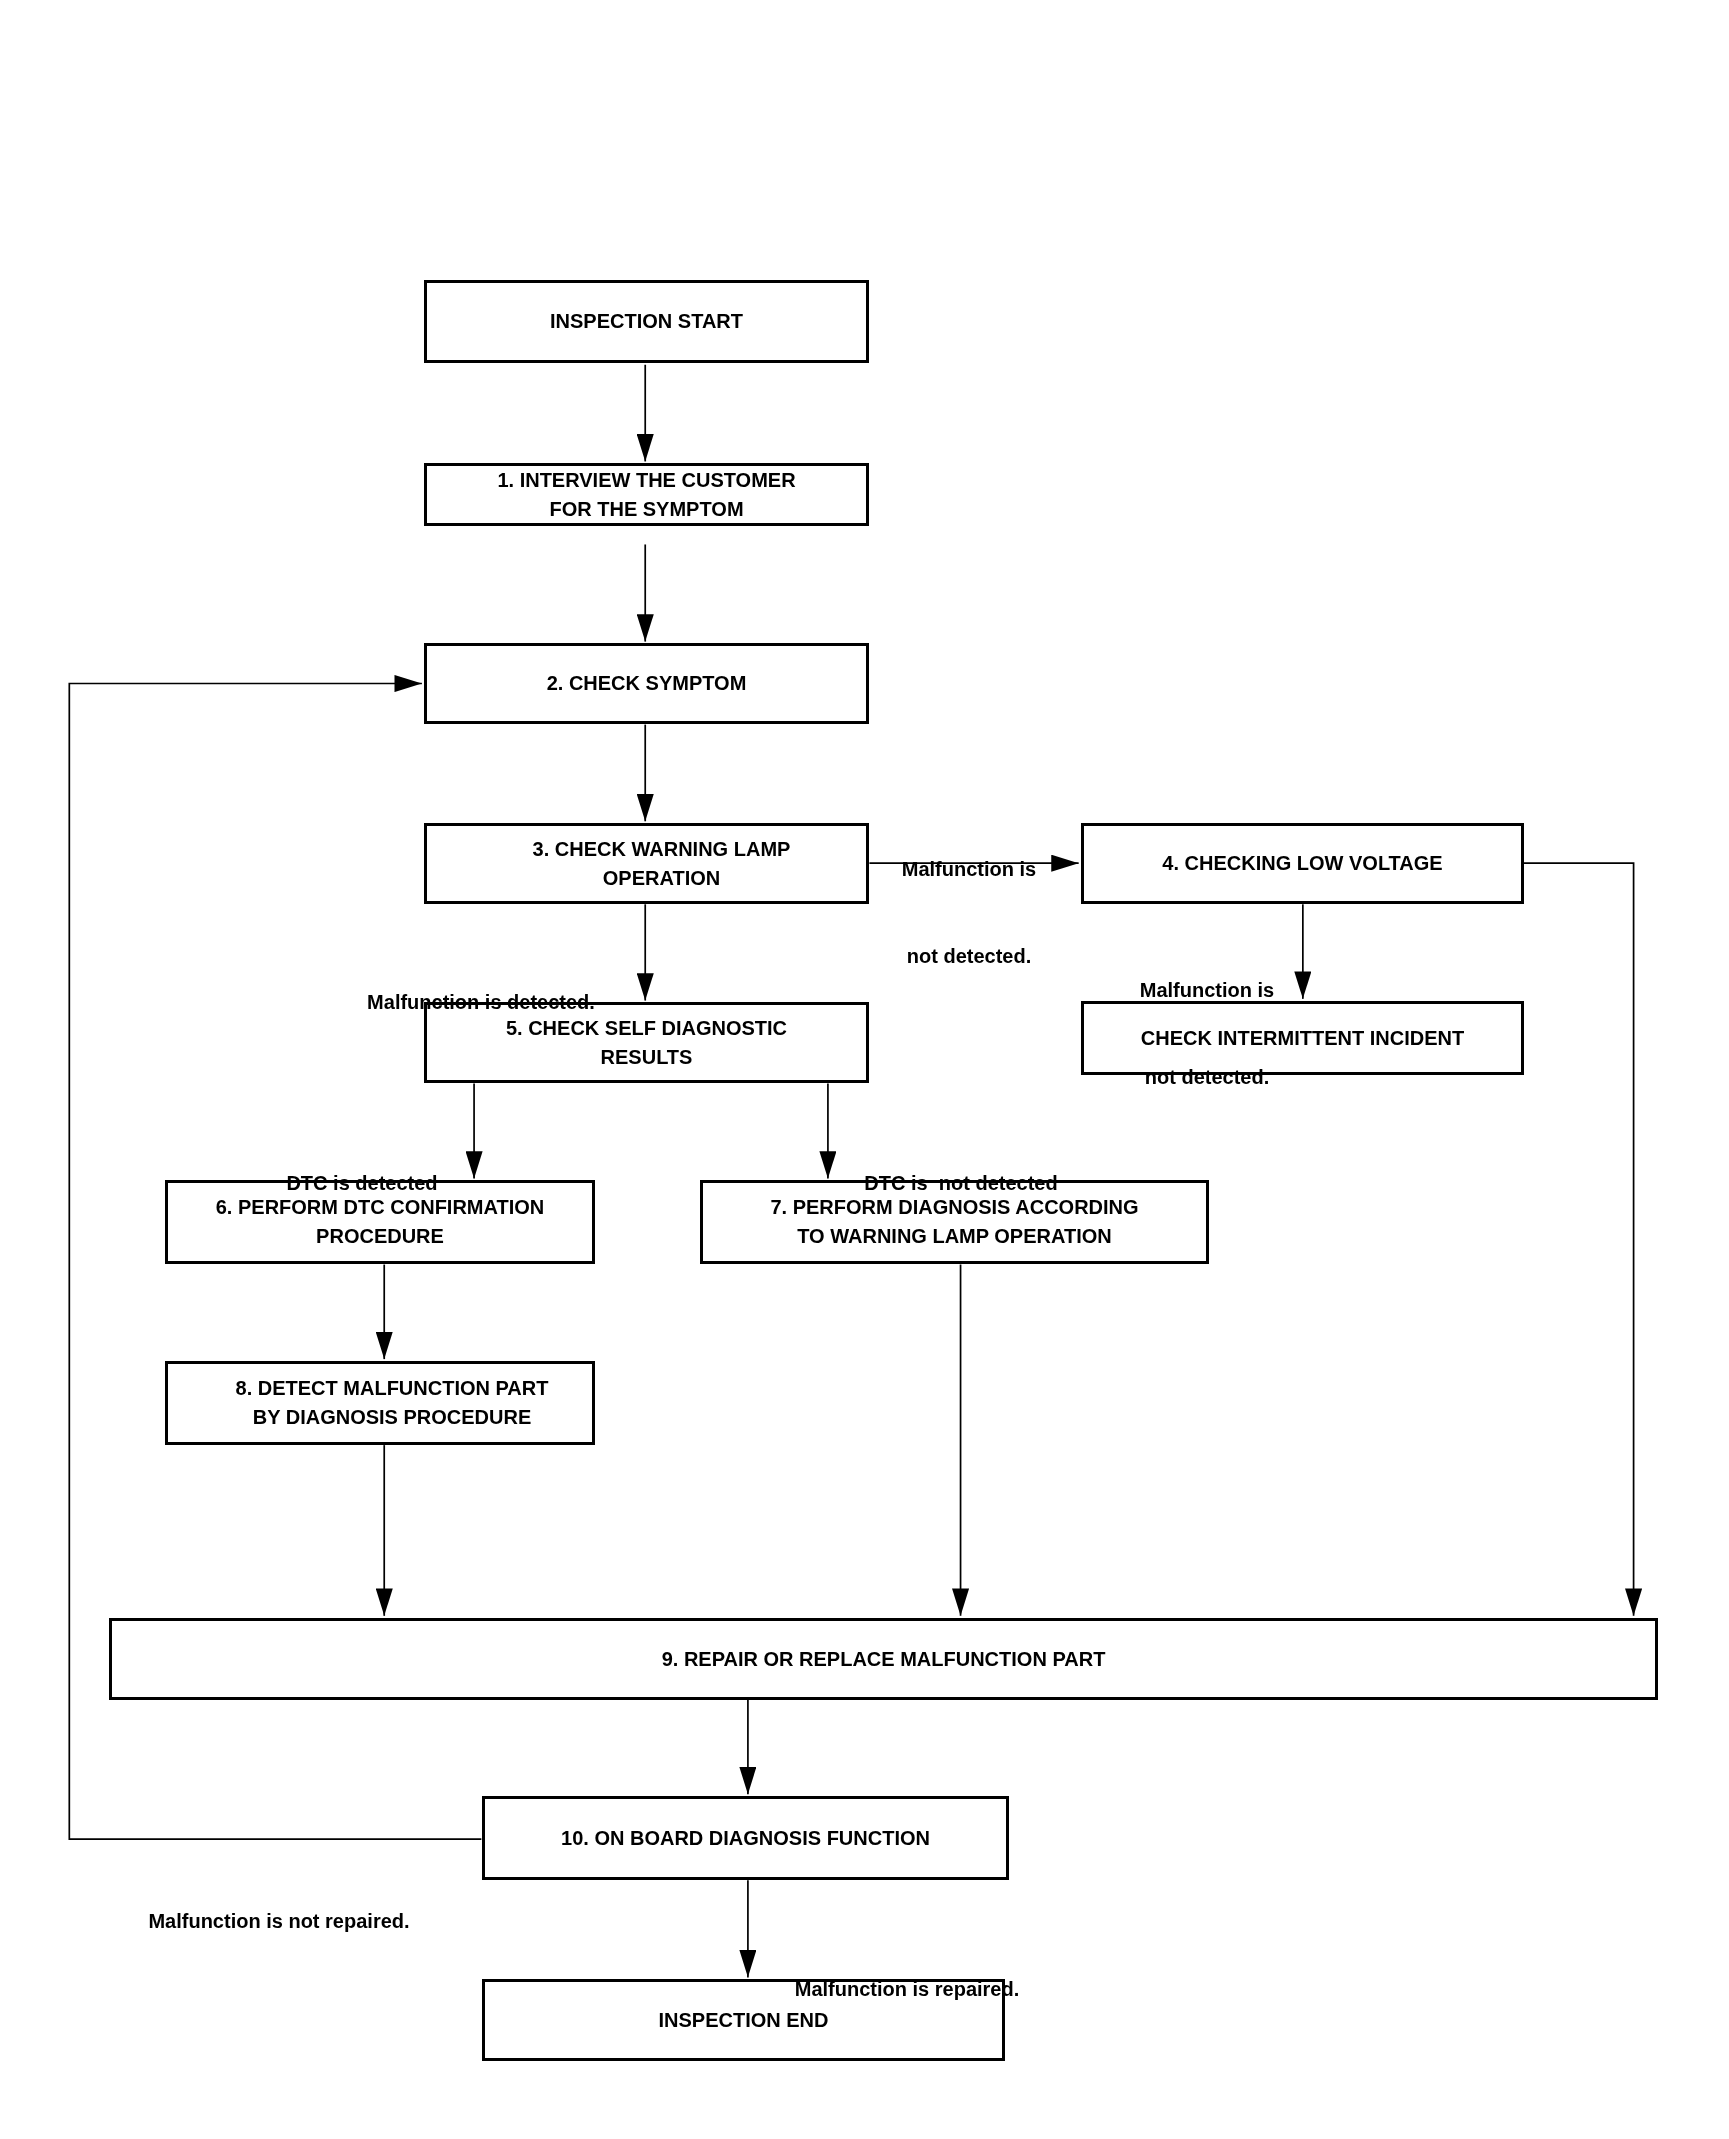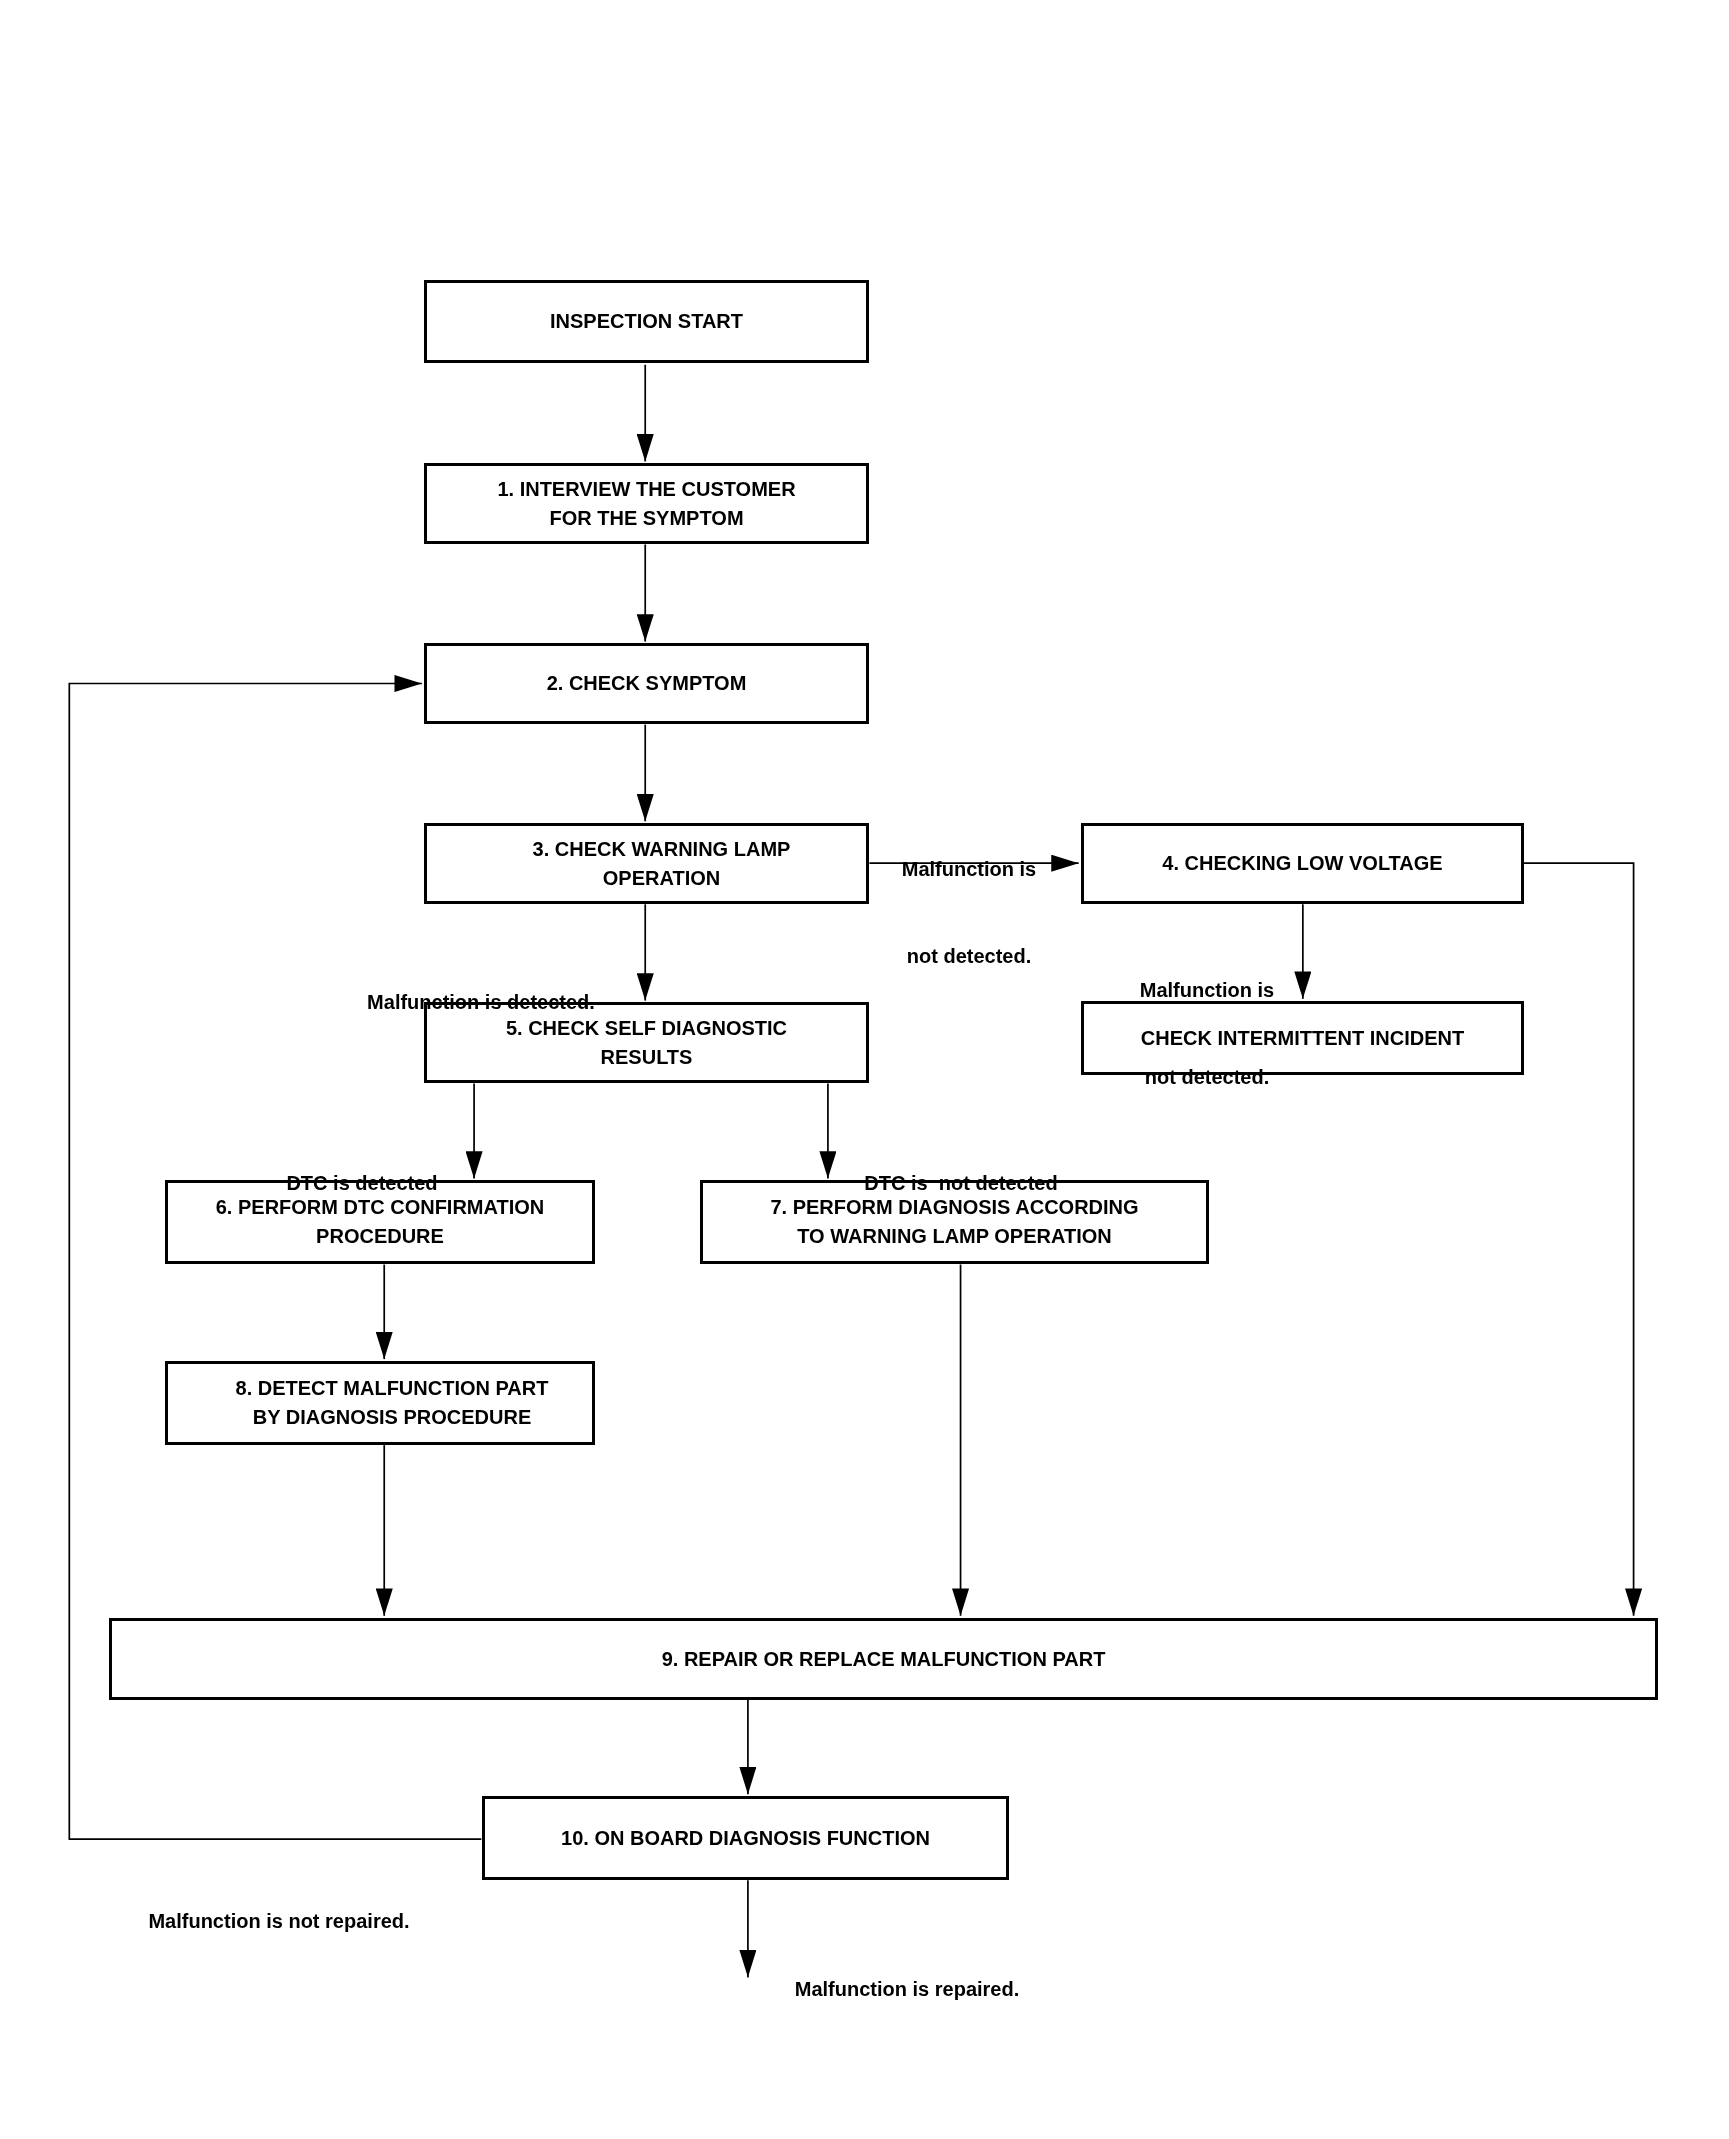--- a/index.html
+++ b/index.html
@@ -63,21 +63,21 @@
     <line x1="1748" y1="3972" x2="1748" y2="4193" stroke="#000" stroke-width="4" marker-end="url(#arrow)"></line>
     <line x1="1748" y1="4394" x2="1748" y2="4621" stroke="#000" stroke-width="4" marker-end="url(#arrow)"></line>
     <polyline points="1125,4298 162,4298 162,1597 986,1597" fill="none" stroke="#000" stroke-width="4" marker-end="url(#arrow)"></polyline>
   </svg>
 
   <div class="node" style="left:424px; top:280px; width:445px; height:83px;">
     <div>INSPECTION START</div>
     <div></div>
   </div>
 
-  <div class="node" style="left:424px; top:463px; width:445px; height:81px;">
+  <div class="node" style="left:424px; top:463px; width:445px; height:63px;">
     <div>1. INTERVIEW THE CUSTOMER</div>
     <div>FOR THE SYMPTOM</div>
   </div>
 
   <div class="node" style="left:424px; top:643px; width:445px; height:81px;">
     <div>2. CHECK SYMPTOM</div>
     <div></div>
   </div>
 
   <div class="node" style="left:424px; top:823px; width:445px; height:81px;padding-left:30px;">
@@ -118,20 +118,24 @@
   <div class="node" style="left:109px; top:1618px; width:1549px; height:82px;">
     <div>9. REPAIR OR REPLACE MALFUNCTION PART</div>
     <div></div>
   </div>
 
   <div class="node" style="left:482px; top:1796px; width:527px; height:84px;">
     <div>10. ON BOARD DIAGNOSIS FUNCTION</div>
     <div></div>
   </div>
 
+  <div class="node" style="left:482px; top:1979px; width:523px; height:82px;">
+    <div>INSPECTION END</div>
+    <div></div>
+  </div>
 
   <div class="edge-label" style="left:969px; top:797px;">
     <div>Malfunction is</div>
     <div>not detected.</div>
   </div>
 
   <div class="edge-label" style="left:481px; top:930px;">
     <div>Malfunction is detected.</div>
   </div>
 

